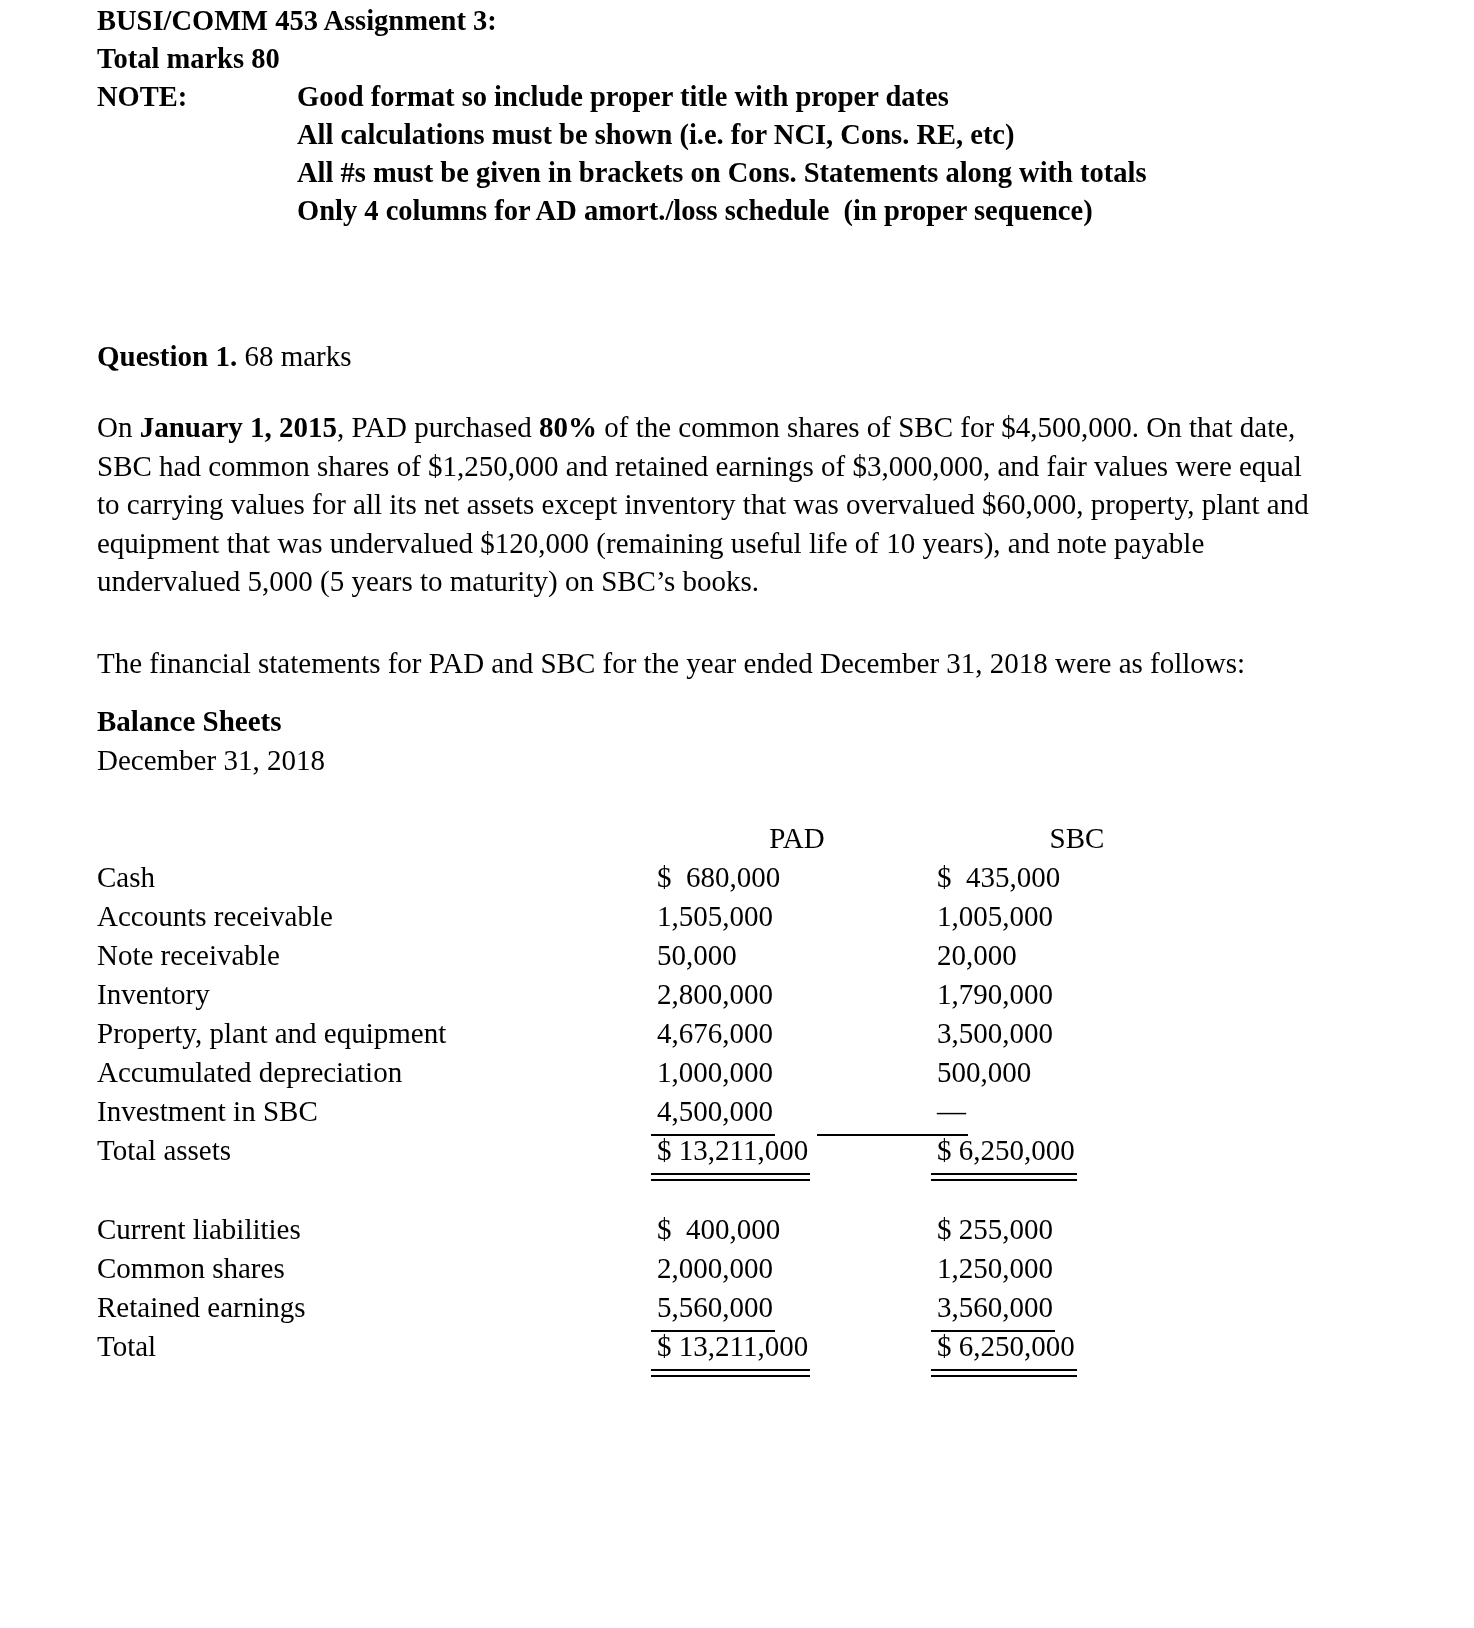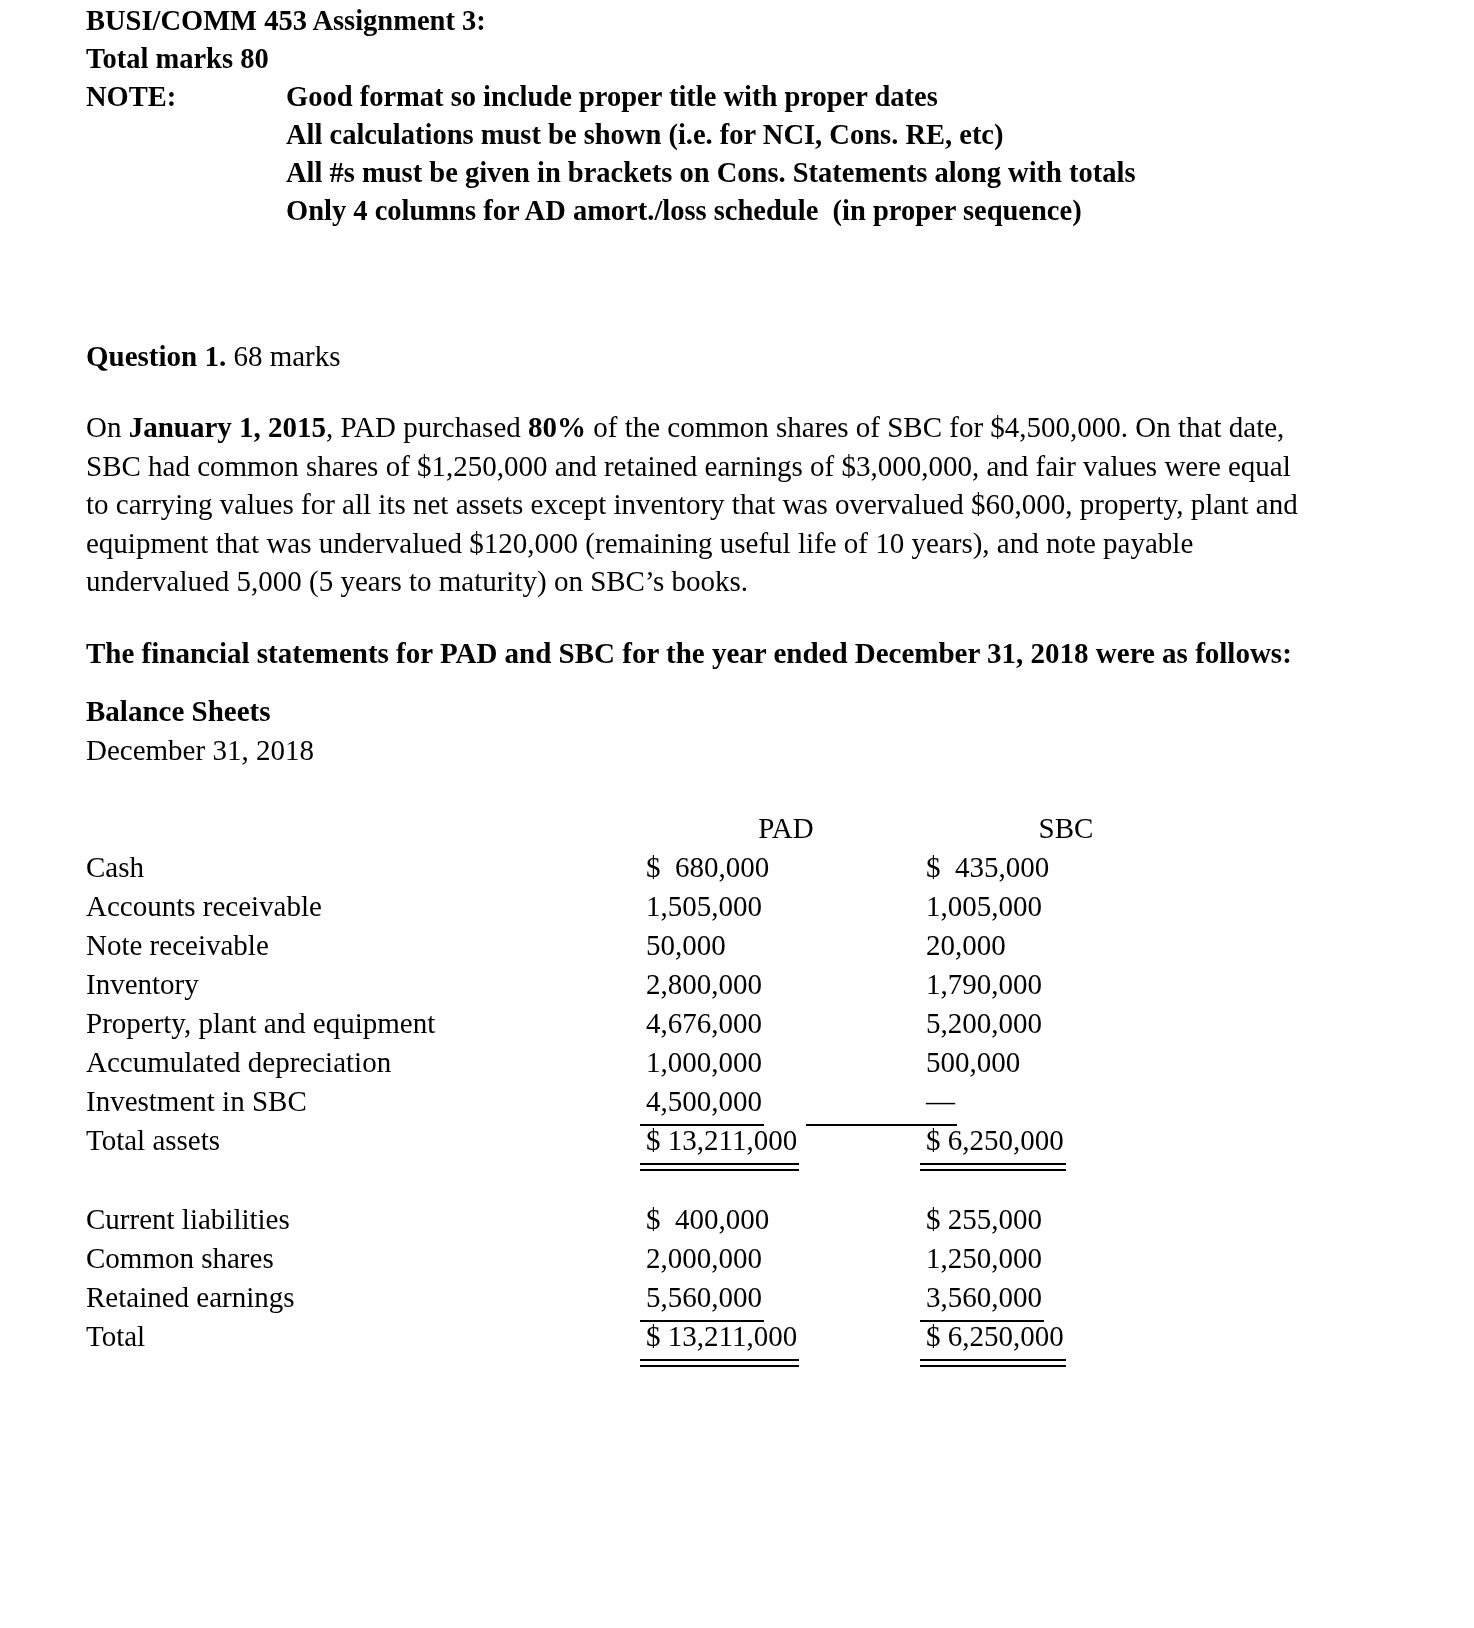--- a/index.html
+++ b/index.html
@@ -17,21 +17,21 @@
   .page {
     position: relative;
     width: 1474px;
     height: 1628px;
     padding: 0;
     box-sizing: border-box;
     overflow: hidden;
   }
   .content {
     position: absolute;
-    left: 86px;
+    left: 97px;
     top: 2px;
     width: 1300px;
   }
 
   
   .hdr-line {
     font-size: 28.5px;
     font-weight: bold;
     line-height: 38px;
     white-space: pre;
@@ -65,21 +65,21 @@
   }
   .q-heading .q-bold { font-weight: bold; }
 
   
   .para {
     font-size: 29px;
     line-height: 38.5px;
     text-align: left;
   }
   .para.p1 { margin-top: 34px; width: 1215px; }
-  .para.p2 { margin-top: 33px; width: 1215px; font-weight: bold; }
+  .para.p2 { margin-top: 43px; width: 1215px; }
   .para b { font-weight: bold; }
 
   
   .stmt-title {
     margin-top: 20px;
     width: 1230px;
     text-align: left;
     font-size: 29px;
     line-height: 38.5px;
   }
@@ -204,21 +204,21 @@
           <td class="col-num num-cell"><span class="val">20,000</span></td>
         </tr>
         <tr>
           <td class="col-label">Inventory</td>
           <td class="col-num num-cell"><span class="val">2,800,000</span></td>
           <td class="col-num num-cell"><span class="val">1,790,000</span></td>
         </tr>
         <tr>
           <td class="col-label">Property, plant and equipment</td>
           <td class="col-num num-cell"><span class="val">4,676,000</span></td>
-          <td class="col-num num-cell"><span class="val">5,200,000</span></td>
+          <td class="col-num num-cell"><span class="val">3,500,000</span></td>
         </tr>
         <tr>
           <td class="col-label">Accumulated depreciation</td>
           <td class="col-num num-cell"><span class="val">1,000,000</span></td>
           <td class="col-num num-cell"><span class="val">500,000</span></td>
         </tr>
         <tr>
           <td class="col-label">Investment in SBC</td>
           <td class="col-num num-cell rule-single"><span class="val">4,500,000</span></td>
           <td class="col-num num-cell rule-single rule-wide"><span class="val">—</span></td>

